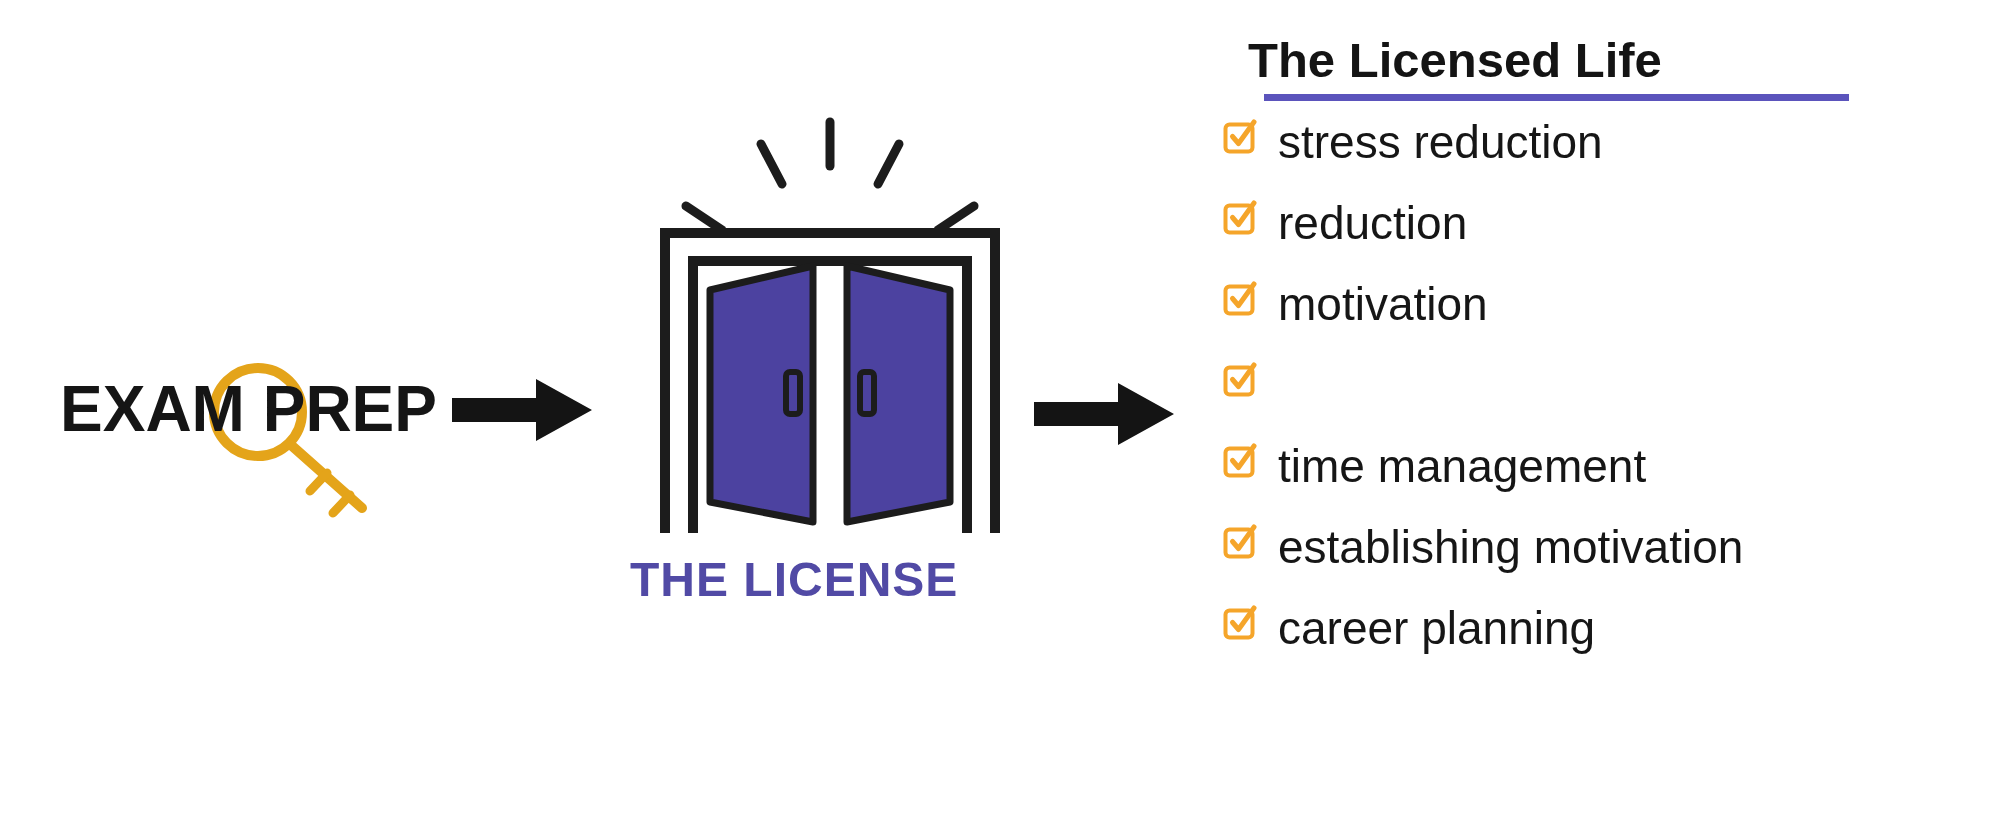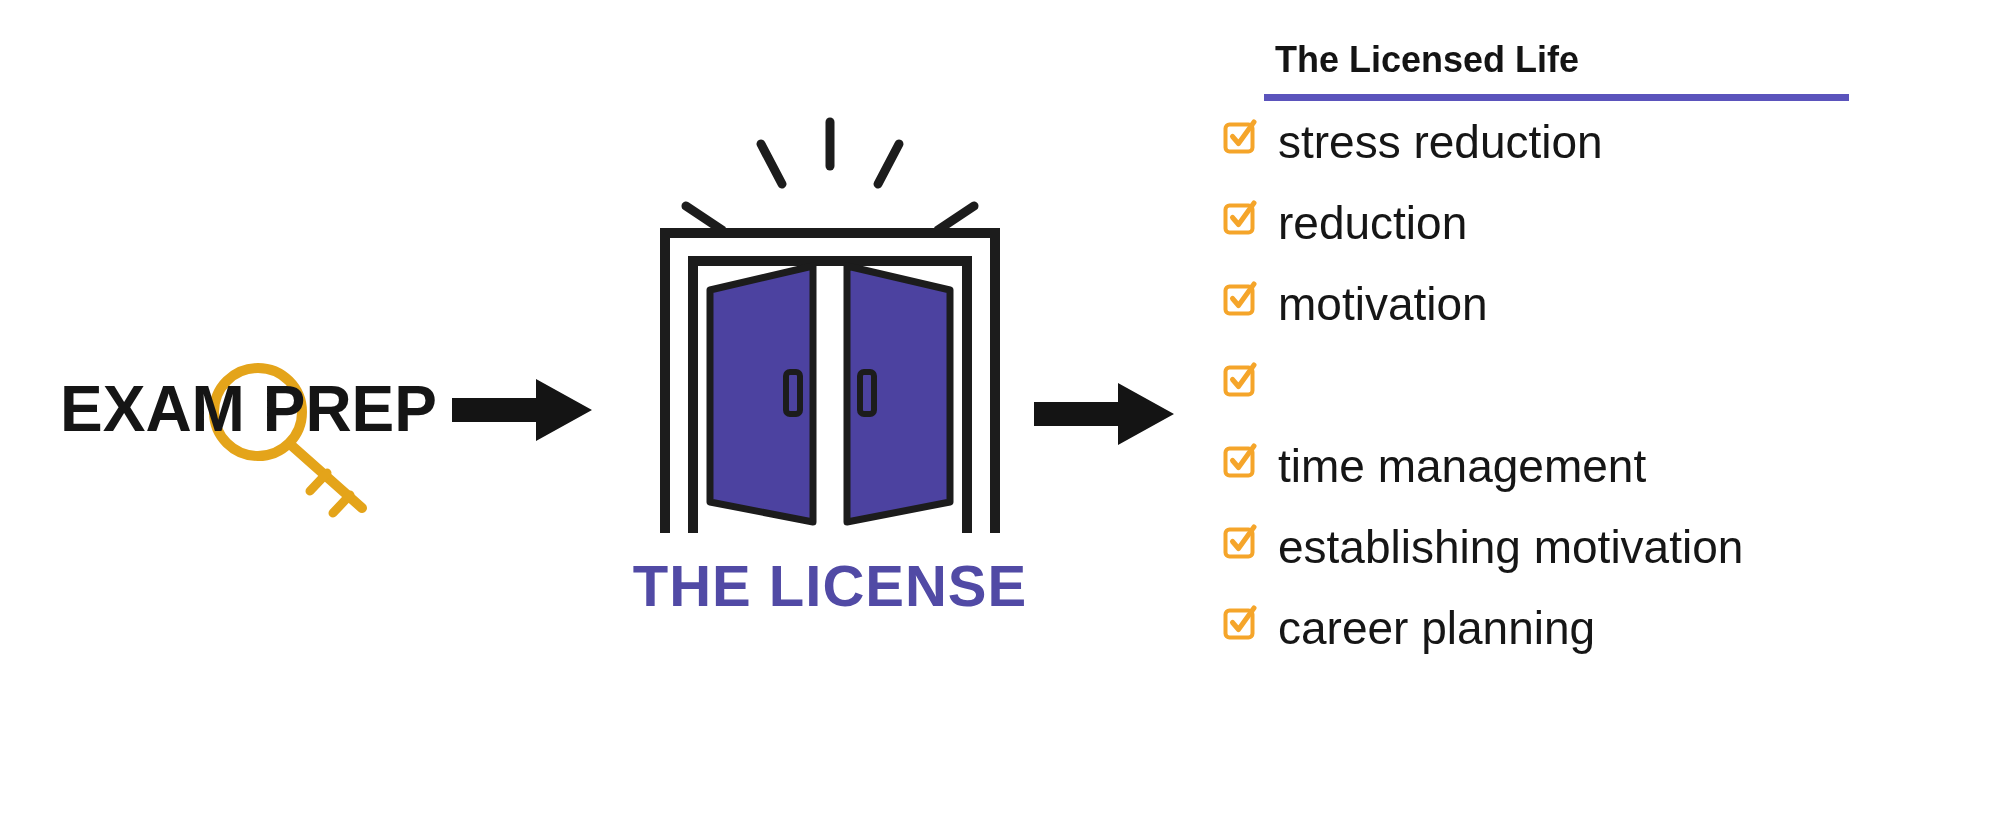--- a/index.html
+++ b/index.html
@@ -18,28 +18,28 @@
 
   
   .arrow { position:absolute; z-index:1; }
   .arrow-1 { left:452px; top:378px; }
   .arrow-2 { left:1034px; top:382px; }
 
   
   .door-icon { position:absolute; left:630px; top:100px; }
   .license-label {
     position:absolute; left:630px; top:552px; width:400px;
-    text-align:center; font-size:58px; font-weight:800;
+    font-size:48px; font-weight:800;
     letter-spacing:1px; color:#514aa5; white-space:nowrap;
   }
 
   
   .checklist { position:absolute; left:1222px; top:34px; }
   .checklist-title {
-    margin-left:53px; font-size:36px; font-weight:800;
+    margin-left:26px; font-size:49px; font-weight:800;
     line-height:52px; color:#141414; letter-spacing:0; white-space:nowrap;
   }
   .title-underline { margin-left:42px; margin-top:8px; width:585px; height:7px; background:#5b54bc; }
   .check-items { list-style:none; margin-top:14px; }
   .check-item { display:flex; height:81px; }
   .checkbox-icon { width:40px; height:40px; flex:0 0 40px; margin-right:16px; }
   .check-label { font-size:46px; font-weight:400; color:#161616; white-space:nowrap; }
 </style>
 </head>
 <body>

